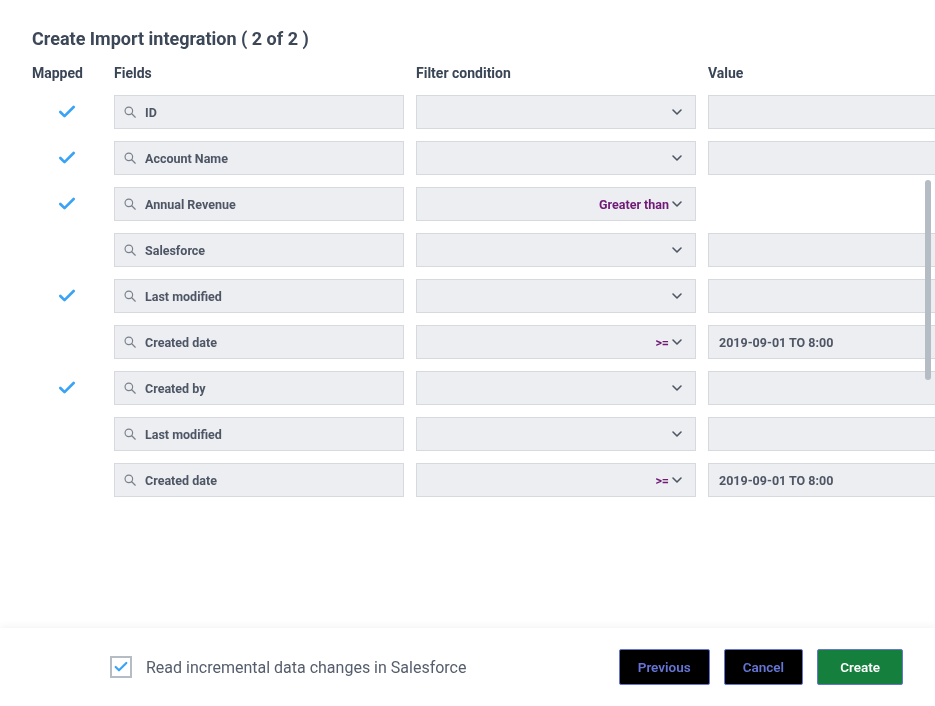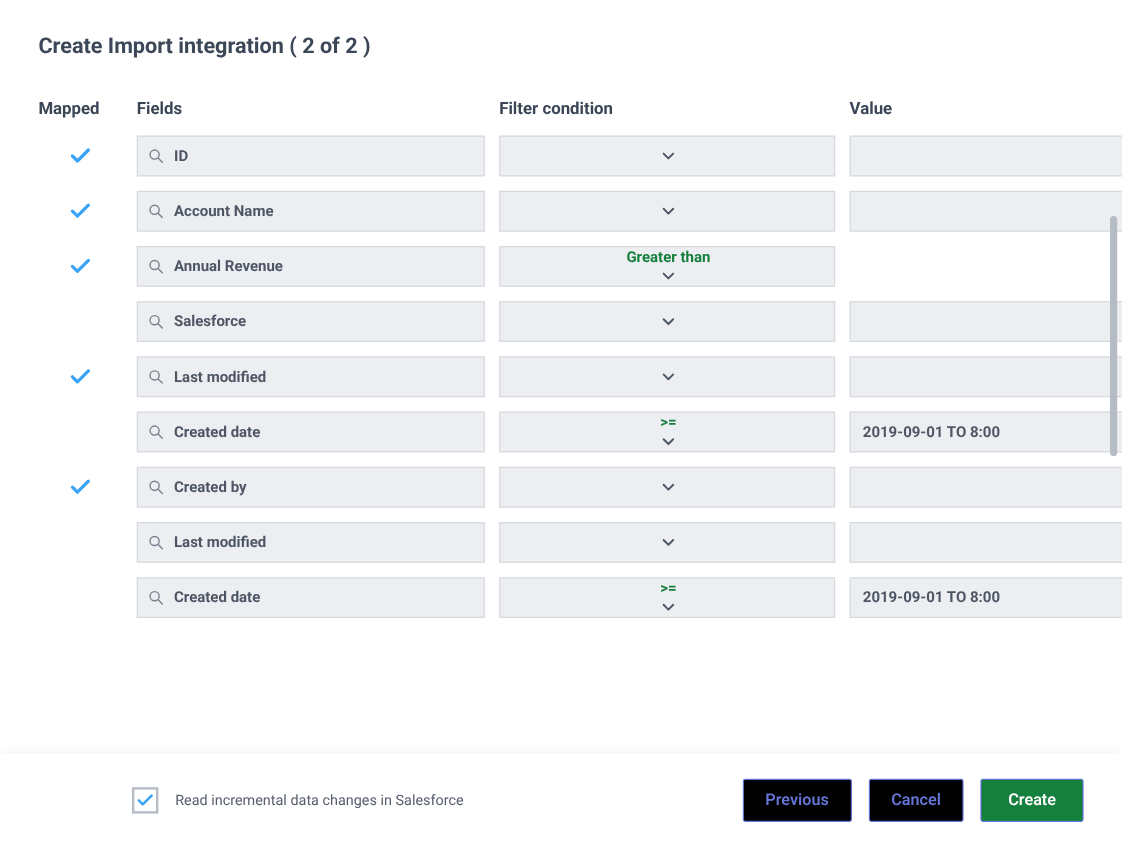--- a/index.html
+++ b/index.html
@@ -15,21 +15,21 @@
   .page {
     padding: 28px 32px 0 32px;
     height: 625px;
     overflow: hidden;
     position: relative;
   }
   .title {
     font-size: 18px;
     font-weight: 700;
     color: #3c4858;
-    margin-bottom: 34px;
+    margin-bottom: 16px;
   }
   .table {
     width: 100%;
   }
   .thead, .trow {
     display: grid;
     grid-template-columns: 70px 290px 280px 230px;
     column-gap: 12px;
     align-items: center;
   }
@@ -76,25 +76,24 @@
     flex-shrink: 0;
     color: #7a808c;
   }
   .field-label {
     flex: 1;
     font-weight: 700;
     color: #4e5665;
   }
   .select-box {
     padding: 0 10px 0 12px;
-    justify-content: center;
+    justify-content: flex-end;
     cursor: pointer;
     font-weight: 700;
-    color: #15803d;
-    flex-direction: column;
+    color: #701a75;
   }
   .chevron {
     width: 16px;
     height: 16px;
     color: #4e5665;
   }
   .value-box {
     padding: 0 10px;
     font-weight: 700;
     color: #4e5665;
@@ -128,21 +127,21 @@
     align-items: center;
     justify-content: center;
     cursor: pointer;
   }
   .checkbox .check {
     width: 16px;
     height: 16px;
     color: #3aa3f5;
   }
   .checkbox-label {
-    font-size: 12px;
+    font-size: 16px;
     color: #555d6c;
     flex: 1;
   }
   .btn {
     height: 36px;
     padding: 0 18px;
     font-size: 13.5px;
     font-weight: 600;
     border-radius: 2px;
     cursor: pointer;

